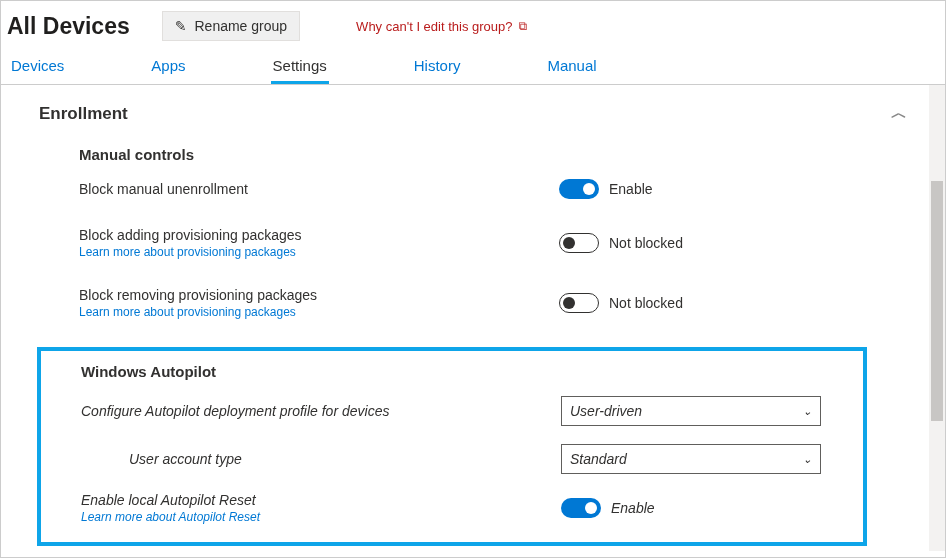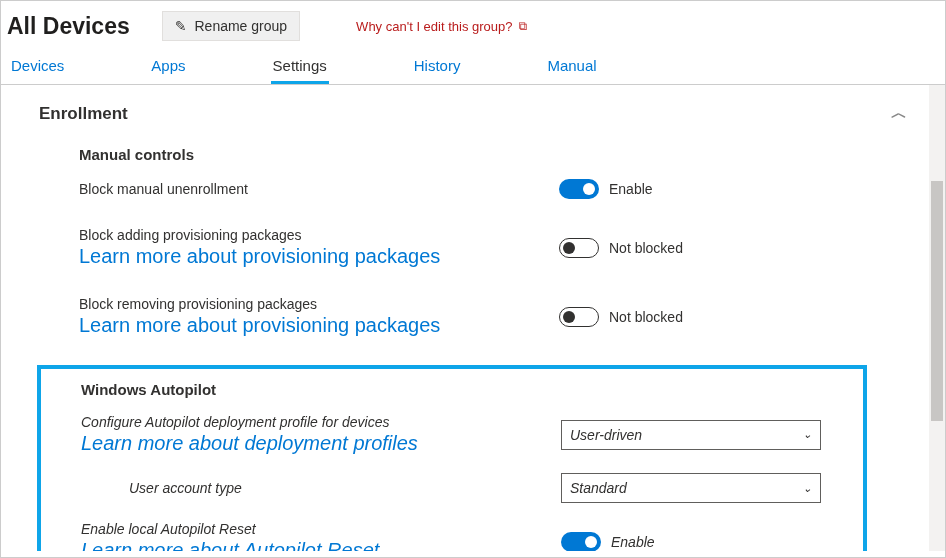--- a/index.html
+++ b/index.html
@@ -106,21 +106,21 @@
       flex: 0 0 480px;
     }
     .setting-label {
       font-size: 14px;
       color: #323130;
       display: block;
     }
     .setting-label.indented { margin-left: 48px; }
     .learn-link {
       color: #0078d4;
-      font-size: 20px;
+      font-size: 12px;
       text-decoration: none;
       display: inline-block;
       margin-top: 2px;
     }
 
     .control-block {
       display: flex;
       align-items: center;
       gap: 10px;
     }
@@ -254,21 +254,20 @@
       </div>
     </div>
 
     <div class="highlight-box">
 
       <div class="subsection-title">Windows Autopilot</div>
 
       <div class="setting-row">
         <div class="setting-label-block">
           <span class="setting-label">Configure Autopilot deployment profile for devices</span>
-          <a href="#" class="learn-link">Learn more about deployment profiles</a>
         </div>
         <div class="control-block" style="flex:0 0 260px;">
           <div class="select">
             <span>User-driven</span>
             <span class="chevron-down">⌄</span>
           </div>
         </div>
       </div>
 
       <div class="setting-row">

